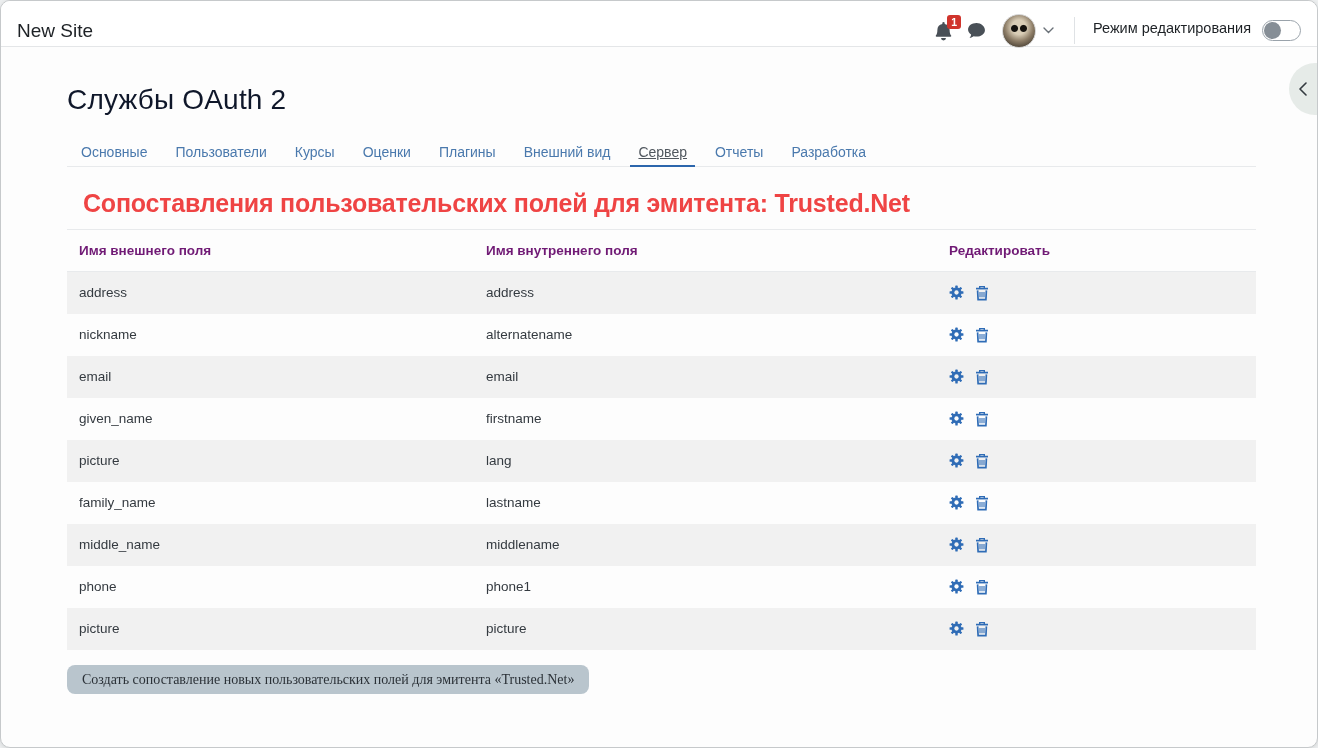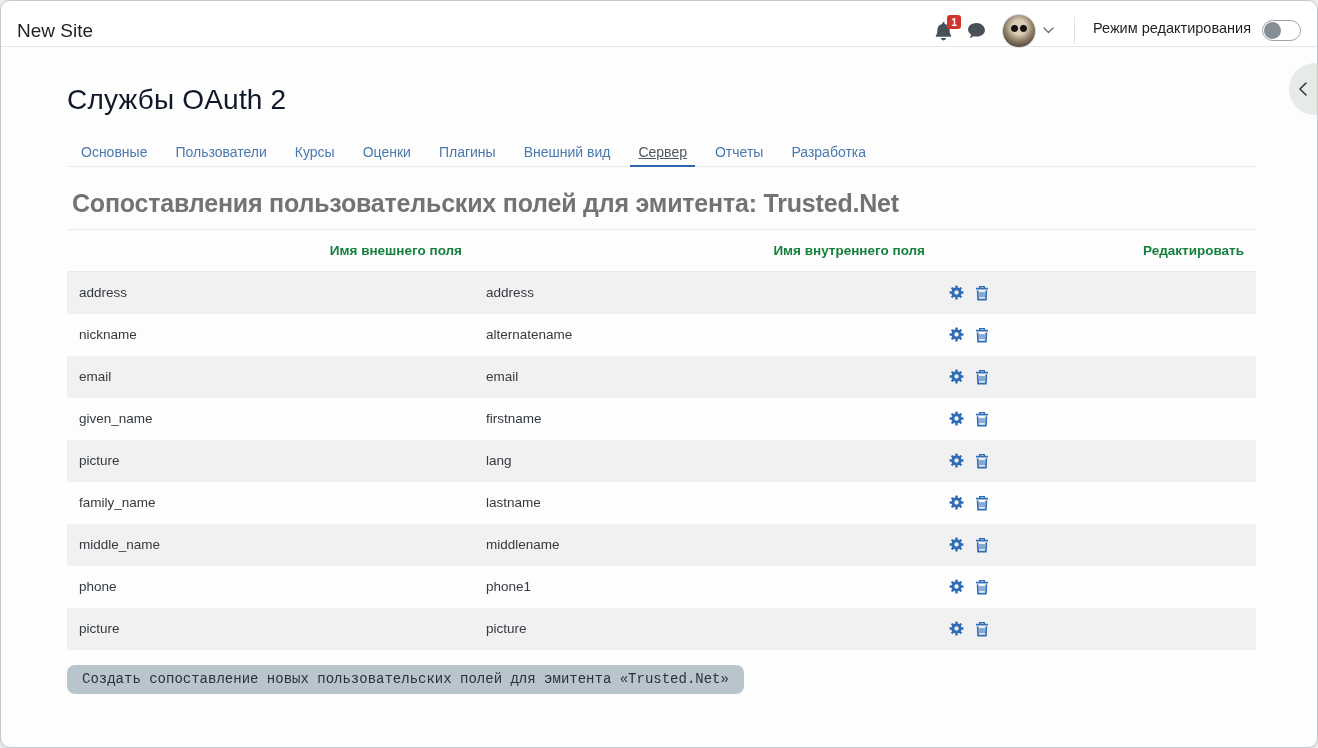--- a/index.html
+++ b/index.html
@@ -88,41 +88,41 @@
     border-bottom:1px solid #e8eaec;
   }
   .tab {
     padding:0 8px 5px 8px; margin-right:12px; font-size:14px;
     color:var(--link-blue); cursor:pointer; white-space:nowrap;
     border-bottom:2px solid transparent; margin-bottom:-1px;
   }
   .tab.active { color:#50575e; border-bottom-color:var(--accent);text-decoration:underline; }
 
   .section-heading {
-    margin:22px 0 11px 5px; font-size:25px; font-weight:700;
-    color:#737373; letter-spacing:-.2px;
+    margin:22px 0 11px 16px; font-size:25px; font-weight:700;
+    color:#ef4444; letter-spacing:-.2px;
   }
 
   table.mapping { width:100%; border-collapse:collapse; font-size:13.5px; color:#343a40; }
   table.mapping thead th {
-    text-align:right; font-weight:700; padding:13px 12px;
+    text-align:left; font-weight:700; padding:13px 12px;
     border-top:1px solid #e8eaec; border-bottom:1px solid #e8eaec;
-    color:#15803d;
+    color:#701a75;
   }
   table.mapping th:nth-child(1) { width:407px; }
   table.mapping th:nth-child(2) { width:463px; }
   table.mapping tbody td { padding:13px 12px; }
   table.mapping tbody tr:nth-child(odd) { background:var(--stripe); }
   .row-actions { display:flex; align-items:center; gap:11px; }
   .row-actions .icon-btn svg { display:block; }
 
   .create-btn {
     margin:15px 0 0 0; border:0; cursor:pointer;
     background:var(--button-bg); color:#2b3137;
-    font-family:Liberation Mono, monospace;
+    font-family:Liberation Serif, serif;
     font-size:14px; padding:7px 15px; border-radius:8px; line-height:1.1;
   }
 </style>
 </head>
 <body>
 
 <div class="window">
 
   <header class="navbar">
     <span class="brand">New Site</span>

